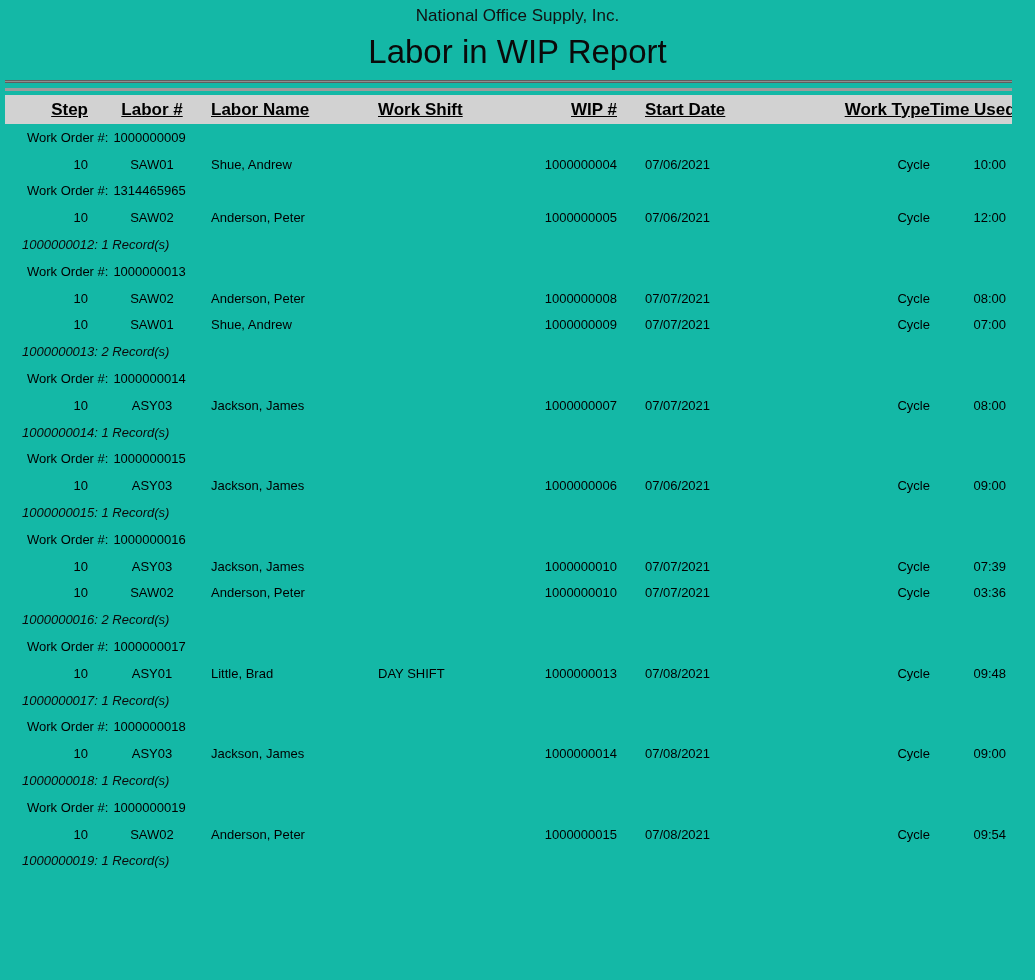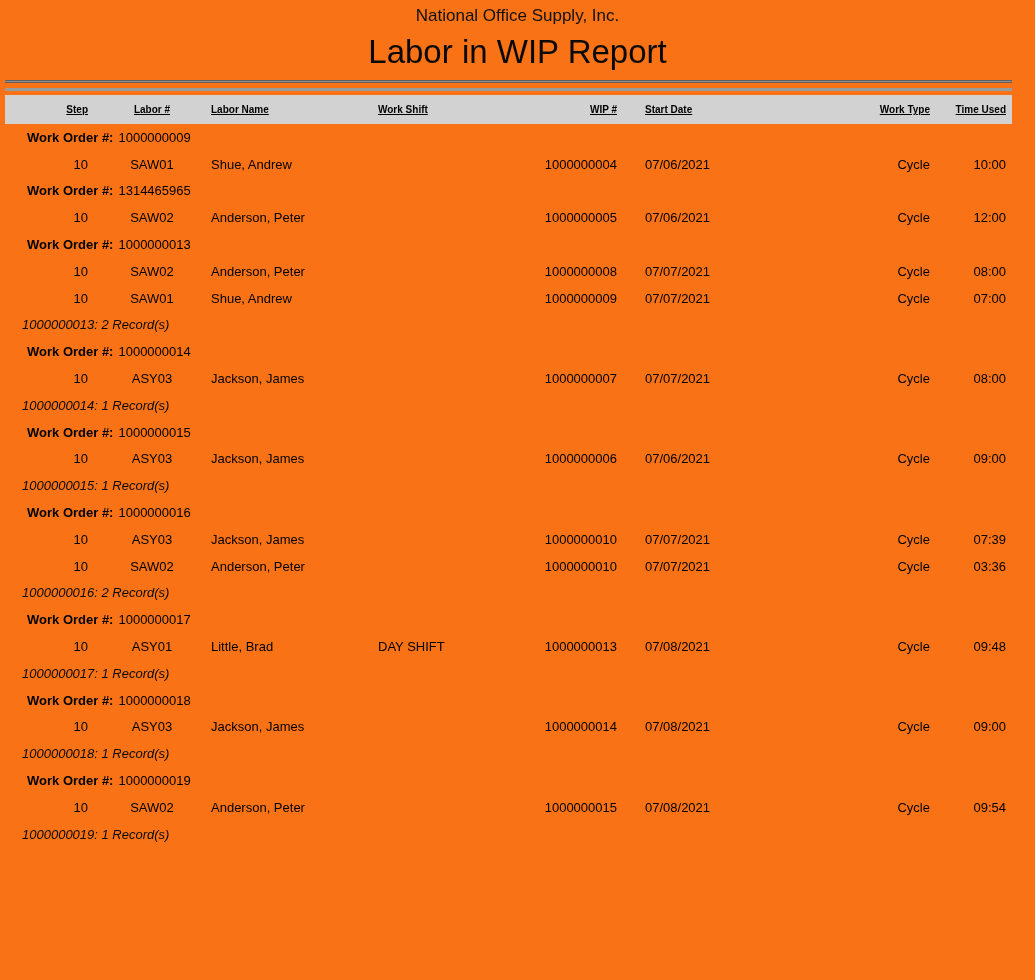--- a/index.html
+++ b/index.html
@@ -6,21 +6,21 @@
   html, body {
     margin: 0; padding: 0;
     background: #ffffff;
     font-family: "Liberation Sans", "DejaVu Sans", sans-serif;
     color: #000000;
   }
   .page {
     position: relative;
     width: 1035px;
     height: 980px;
-    background: #f97316;
+    background: #14b8a6;
     overflow: hidden;
   }
   .company {
     margin-top: 6px;
     text-align: center;
     font-size: 17px;
     line-height: 20px;
     color: #111111;
   }
   .title {
@@ -50,41 +50,41 @@
   .grid-row {
     display: grid;
     grid-template-columns: 83px 123px 167px 144px 95px 154px 159px 82px;
     align-items: center;
     width: 100%;
   }
   .header-row {
     height: 29px;
     background: #d2d2d2;
     font-weight: bold;
-    font-size: 10px;
+    font-size: 17px;
   }
   .header-row .cell { text-decoration: underline; }
   .cell { white-space: nowrap; overflow: hidden; }
   .c-step      { text-align: right; }
   .c-laborno   { text-align: center; padding-left: 5px; }
   .c-laborname { text-align: left; }
   .c-workshift { text-align: left; }
   .c-wipno     { text-align: right; }
   .c-startdate { text-align: left; padding-left: 28px; }
   .c-worktype  { text-align: right; }
   .c-timeused  { text-align: right; padding-right: 6px; }
   .body-line {
     height: 26.8px;
     display: flex;
     align-items: center;
     font-size: 13px;
   }
   .detail-row { height: 26.8px; font-size: 13px; }
   .group-header { padding-left: 22px; }
-  .group-header .gh-label { font-weight: bold; }
+  .group-header .gh-label { font-weight: normal; }
   .group-header .gh-value { font-weight: normal; margin-left: 5px; }
   .group-summary {
     padding-left: 17px;
     font-style: italic;
     color: #0a0a0a;
   }
   .report-footer {
     margin: 36px 0 0 22px;
     font-size: 13px;
     font-style: italic;
@@ -140,20 +140,21 @@
         <div class="grid-row detail-row">
           <div class="cell c-step">10</div>
           <div class="cell c-laborno">SAW02</div>
           <div class="cell c-laborname">Anderson, Peter</div>
           <div class="cell c-workshift"></div>
           <div class="cell c-wipno">1000000005</div>
           <div class="cell c-startdate">07/06/2021</div>
           <div class="cell c-worktype">Cycle</div>
           <div class="cell c-timeused">12:00</div>
         </div>
+        <div class="body-line group-summary">1000000012: 1 Record(s)</div>
         <div class="body-line group-header">
           <div class="gh-label">Work Order #:</div>
           <div class="gh-value">1000000013</div>
         </div>
         <div class="grid-row detail-row">
           <div class="cell c-step">10</div>
           <div class="cell c-laborno">SAW02</div>
           <div class="cell c-laborname">Anderson, Peter</div>
           <div class="cell c-workshift"></div>
           <div class="cell c-wipno">1000000008</div>

